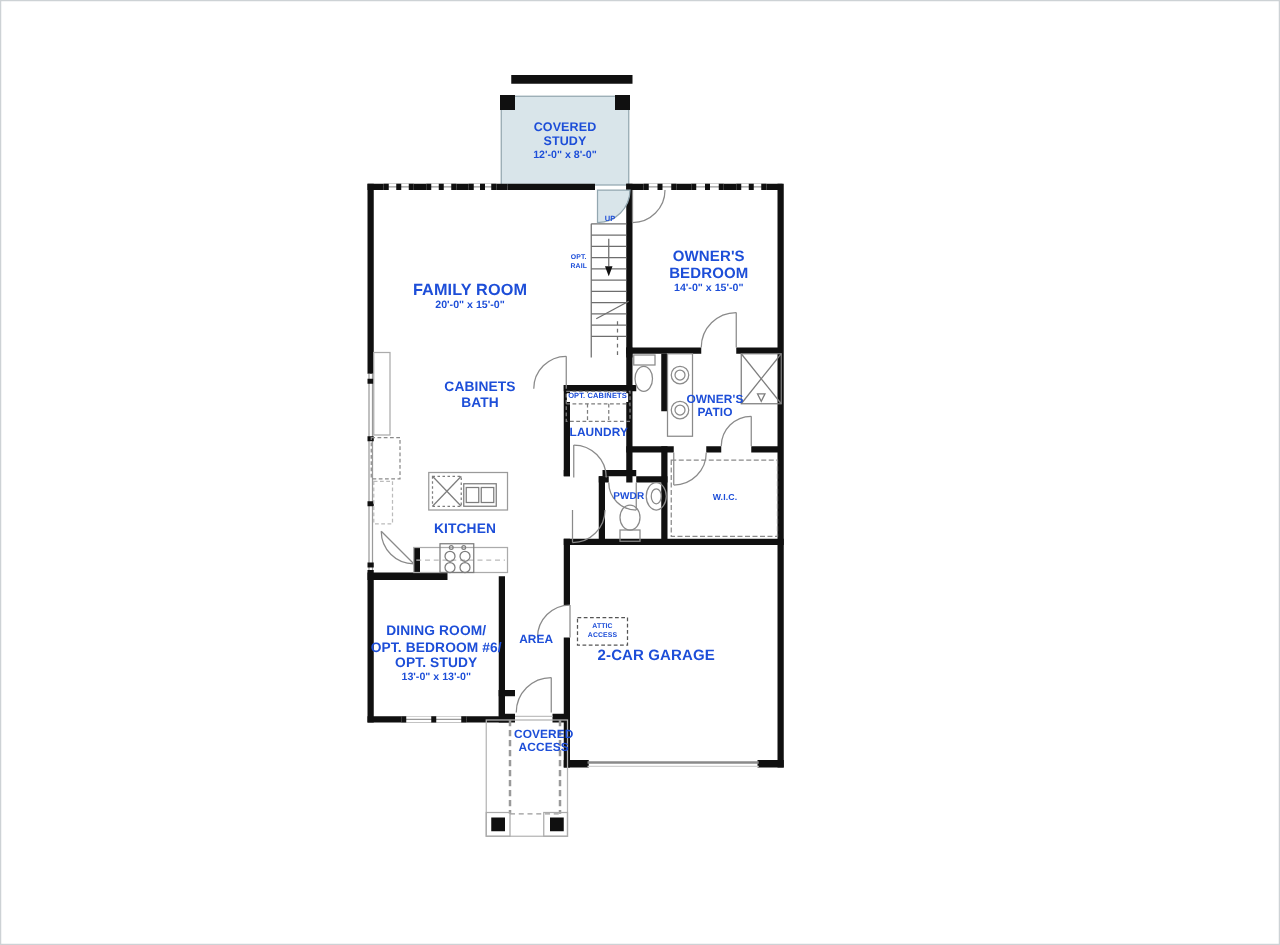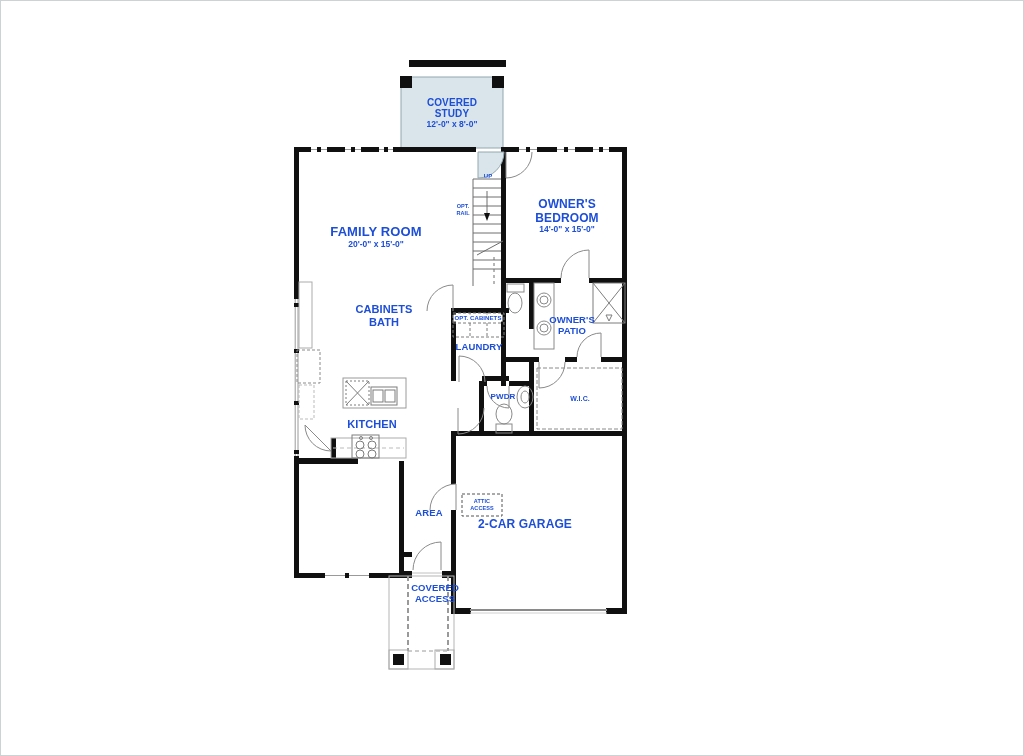--- a/index.html
+++ b/index.html
@@ -282,20 +282,26 @@
 </div>
 
 <div class="lbl" style="left:502px;top:396px">
   <span class="ln fs8">PWDR</span>
 </div>
 
 <div class="lbl" style="left:579px;top:398px">
   <span class="ln fs7">W.I.C.</span>
 </div>
 
+<div class="lbl" style="left:348px;top:522px">
+  <span class="ln fs11">DINING ROOM/</span>
+  <span class="ln fs11">OPT. BEDROOM #6/</span>
+  <span class="ln fs11">OPT. STUDY</span>
+  <span class="dims">13'-0" x 13'-0"</span>
+</div>
 
 <div class="lbl" style="left:428px;top:512px">
   <span class="ln fs9">AREA</span>
 </div>
 
 <div class="lbl" style="left:481px;top:504px">
   <span class="ln fs5">ATTIC</span>
   <span class="ln fs5">ACCESS</span>
 </div>
 

